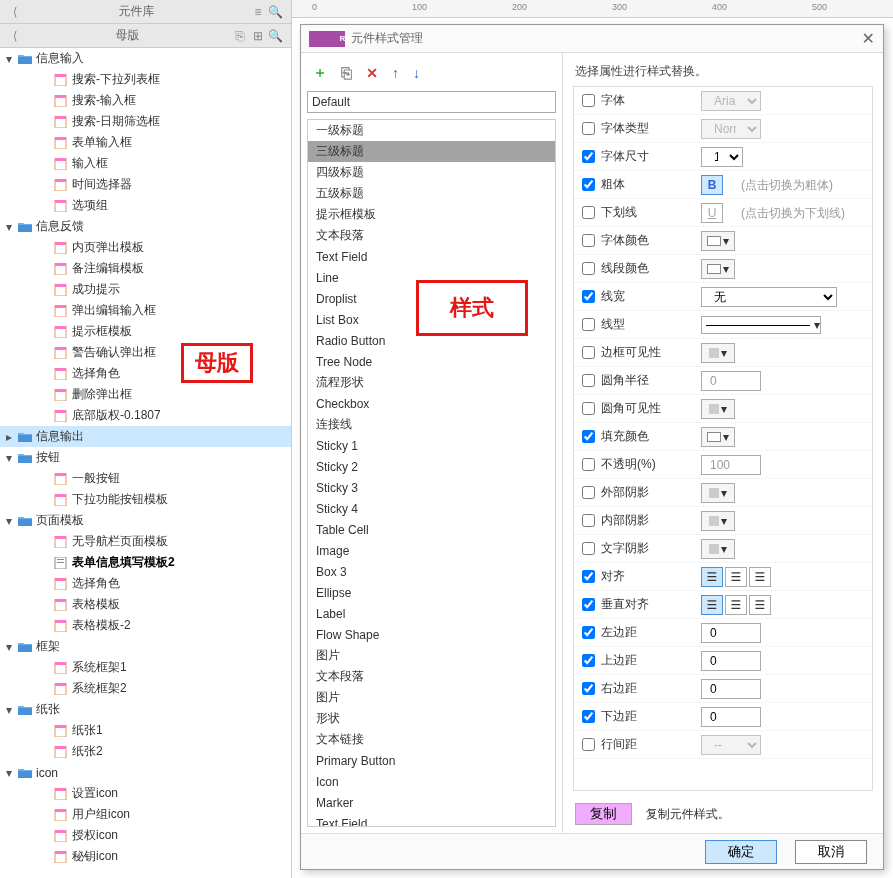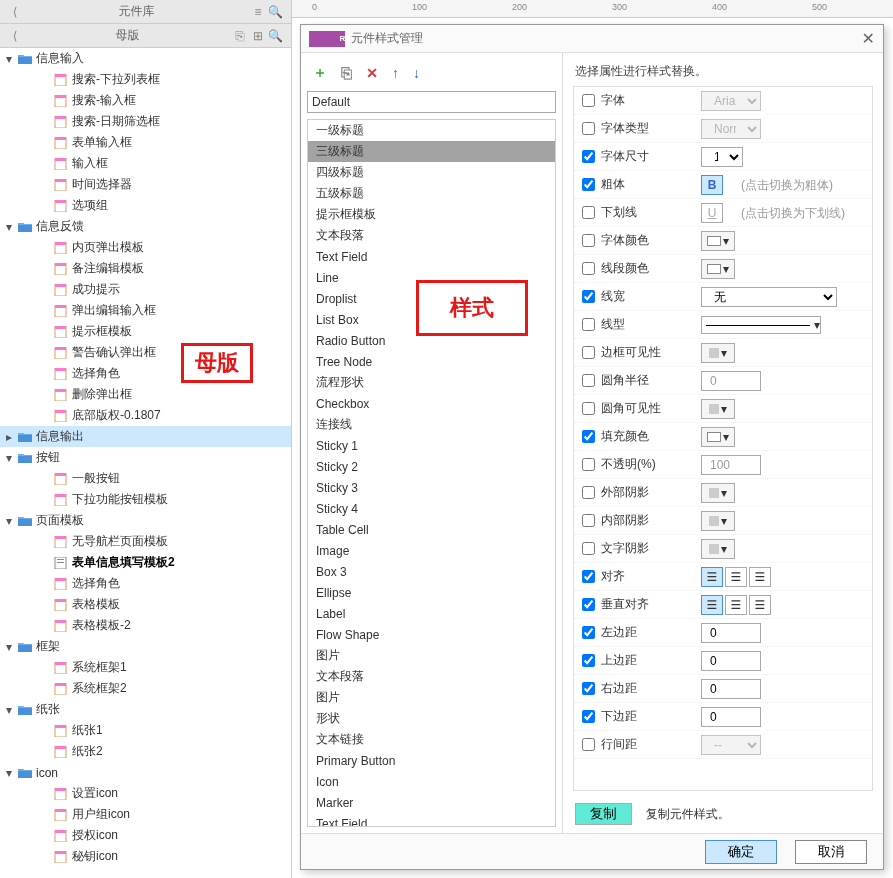--- a/index.html
+++ b/index.html
@@ -39,21 +39,21 @@
 .prop-row input[type=checkbox] { margin-right: 6px; }
 .prop-row .plabel { width: 100px; }
 .prop-row .pctrl { flex: 1; }
 .pctrl select, .pctrl input[type=text] { width: 110px; height: 20px; border: 1px solid #aaa; background: #fff; padding: 0 8px; font-size:12px; }
 .pctrl .disabled { background: #eee; color: #999; }
 .pctrl .swatch { width: 34px; height: 20px; border: 1px solid #aaa; display: inline-flex; align-items:center; justify-content:center; background:#f5f5f5; }
 .pctrl .btn-toggle { width: 22px; height: 20px; border: 1px solid #aaa; display:inline-flex; align-items:center; justify-content:center; margin-right:2px; cursor:pointer; background:#fff; }
 .pctrl .btn-toggle.active { background: #cce8ff; border-color:#4a90d9; }
 .pctrl .hinttext { color:#999; margin-left:16px; }
 .copy-row { padding: 4px 12px 8px 12px; display:flex; align-items:center; gap:14px; }
-.copy-row button { height: 22px; padding: 0 14px; border:1px solid #aaa; background:#5eead4; cursor:pointer; }
+.copy-row button { height: 22px; padding: 0 14px; border:1px solid #aaa; background:#f0abfc; cursor:pointer; }
 .dialog-footer { height: 36px; border-top: 1px solid #ddd; display: flex; align-items: center; justify-content: flex-end; gap: 18px; padding: 0 16px; background:#fafafa; }
 .dialog-footer button { height: 24px; width: 72px; border:1px solid #888; background:#fff; cursor:pointer; }
 .dialog-footer button.primary { background:#cce8ff; border-color:#4a90d9; }
 .annot { position: absolute; border: 3px solid #e61717; color: #e61717; font-size: 22px; font-weight: bold; display: flex; align-items: center; justify-content: center; background: #fff; }
 .annot1 { left: 181px; top: 343px; width: 72px; height: 40px; }
 .annot2 { left: 416px; top: 280px; width: 112px; height: 56px; }
 .linebox { width: 120px; height: 18px; border:1px solid #aaa; display:inline-flex; align-items:center; justify-content:center; background:#fff; }
 .linebox .ln { flex:1; height:1px; background:#000; margin:0 4px; }
 </style>
 </head>

